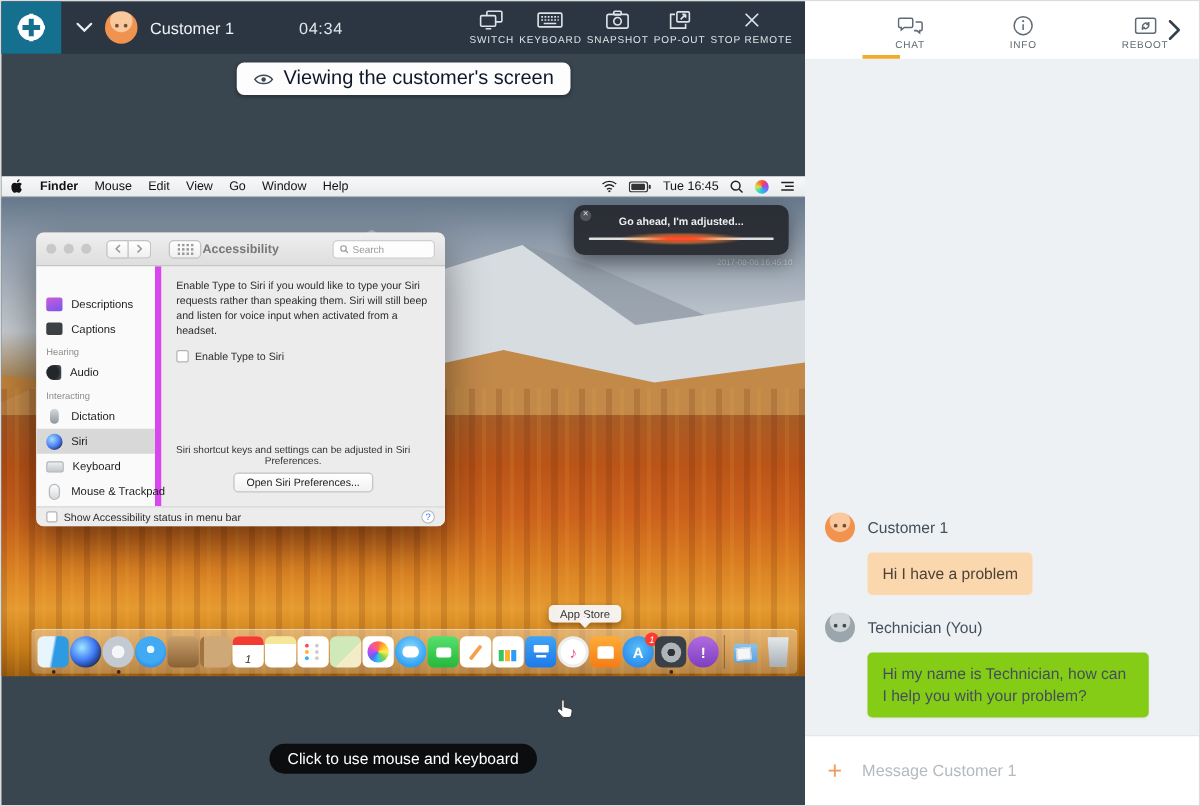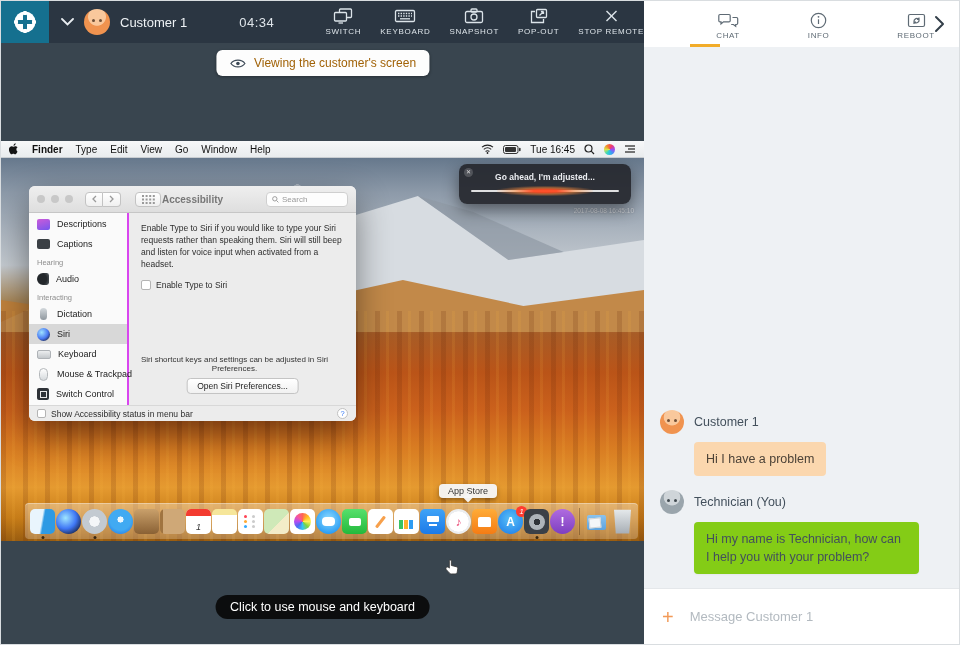--- a/index.html
+++ b/index.html
@@ -15,28 +15,28 @@
   .logo { width: 48px; height: 42px; background: #15708f; display: flex; align-items: center; justify-content: center; flex: none; }
   .tb-chevron { margin: 0 10px 0 12px; display: flex; }
   .avatar { width: 26px; height: 26px; border-radius: 50%; position: relative; flex: none;
             background: radial-gradient(circle at 50% 30%, #f9c89c 0 38%, #f0934f 42%); }
   .avatar i { position: absolute; top: 10px; width: 3px; height: 3px; border-radius: 50%; background: #6e4f36; }
   .avatar i.l { left: 8px; } .avatar i.r { right: 8px; }
   .avatar.gray { background: radial-gradient(circle at 50% 30%, #cfd5d9 0 38%, #9aa5ac 42%); }
   .avatar.gray i { background: #3f484e; }
   .cust-name { color: #eef2f5; font-size: 13px; margin-left: 10px; }
   .timer { color: #dfe5ea; font-size: 13px; margin-left: 52px; letter-spacing: .5px; }
-  .tb-actions { margin-left: auto; display: flex; align-items: flex-end; gap: 19px; }
+  .tb-actions { margin-left: auto; display: flex; align-items: flex-end; gap: 4px; padding-right: 10px; }
   .tb-action { display: flex; flex-direction: column; align-items: center; gap: 3px; cursor: pointer; }
   .tb-action span { color: #dde4e9; font-size: 8px; letter-spacing: .7px; white-space: nowrap; }
 
   .status-pill { position: absolute; top: 49px; left: 50%; transform: translateX(-50%);
     background: #fdfdfd; border-radius: 6px; height: 26px; display: flex; align-items: center; gap: 8px;
     padding: 0 13px; box-shadow: 0 1px 3px rgba(0,0,0,.3); }
-  .status-pill span { font-size: 12px; color: #a16207; text-align: center; }
+  .status-pill span { font-size: 16px; color: #0f172a; text-align: center; }
 
   
   .mac { position: absolute; top: 140px; left: 0; width: 643px; height: 400px; }
   .menubar { height: 17px; background: linear-gradient(180deg,#f7f8f9,#e9ecee); display: flex; align-items: center; padding: 0 8px; gap: 13px; border-bottom: 1px solid #c9cdd1; }
   .menubar .mi { font-size: 10px; color: #111; white-space: nowrap; }
   .menubar .mi.bold { font-weight: bold; }
   .mb-right { margin-left: auto; display: flex; align-items: center; gap: 9px; }
   .mb-clock { font-size: 10px; color: #111; white-space: nowrap; }
   .mb-siri { width: 11px; height: 11px; border-radius: 50%; background: conic-gradient(from 30deg,#f2386e,#9b4df0,#39a0f5,#2fd6c8,#d8e24d,#f5822a,#f2386e); }
 
@@ -68,21 +68,21 @@
   .nav-btn { width: 18px; height: 15px; border: 1px solid #c3c3c3; background: linear-gradient(180deg,#fff,#f0f0f0); display: flex; align-items: center; justify-content: center; }
   .nav-btn.prev { border-radius: 4px 0 0 4px; }
   .nav-btn.next { border-radius: 0 4px 4px 0; border-left: none; }
   .grid-btn { width: 26px; height: 15px; border: 1px solid #c3c3c3; border-radius: 4px; background: linear-gradient(180deg,#fff,#f0f0f0);
     display: flex; align-items: center; justify-content: center; margin-left: 8px; }
   .win-title { position: absolute; left: 0; right: 0; text-align: center; font-size: 10px; font-weight: bold; color: #777; pointer-events: none; }
   .win-search { position: absolute; right: 8px; width: 82px; height: 15px; border: 1px solid #cfcfcf; border-radius: 4px; background: #fdfdfd;
     display: flex; align-items: center; gap: 3px; padding: 0 5px; }
   .win-search span { font-size: 8px; color: #9a9a9a; }
   .win-body { flex: 1; display: flex; min-height: 0; }
-  .win-side { width: 100px; background: #fafafa; border-right: 2px solid #d946ef; padding-top: 1px; flex: none; }
+  .win-side { width: 100px; background: #fafafa; border-right: 5px solid #d946ef; padding-top: 20px; flex: none; }
   .side-row { height: 20px; display: flex; align-items: center; gap: 7px; padding-left: 8px; }
   .side-row span { font-size: 9px; color: #1c1c1c; white-space: nowrap; }
   .side-row.sel { background: #d8d8d8; }
   .side-sec { font-size: 7.5px; color: #8e8e8e; padding: 4px 0 2px 8px; }
   .ic { flex: none; }
   .ic-desc { width: 13px; height: 11px; border-radius: 2px; background: linear-gradient(160deg,#cd5bd9,#7457ee); }
   .ic-capt { width: 13px; height: 10px; border-radius: 2px; background: #3b4045; }
   .ic-audio { width: 12px; height: 12px; border-radius: 50% 20% 20% 50%; background: radial-gradient(circle at 35% 50%, #23272b 55%, #5c6369); }
   .ic-dict { width: 7px; height: 12px; border-radius: 4px; background: linear-gradient(180deg,#d4d9dd,#8f979e); margin: 0 3px; }
   .ic-siri { width: 13px; height: 13px; border-radius: 50%; background: radial-gradient(circle at 36% 34%, #9fe2ff, #4a79f2 52%, #1b2344 85%); }
@@ -283,21 +283,21 @@
     </div>
 
     <div class="mac">
       <div class="menubar">
         <span>
           <svg width="10" height="12" viewBox="0 0 11 13">
               <path fill="#141414" d="M8.1 6.9c0-1.5 1.2-2.2 1.3-2.3-.7-1-1.8-1.2-2.2-1.2-.9-.1-1.8.5-2.3.5-.5 0-1.2-.5-2-.5C1.9 3.5.9 4.1.4 5.1c-1 1.7-.3 4.3.7 5.7.5.7 1 1.4 1.8 1.4.7 0 1-.5 1.9-.5s1.1.5 1.9.5 1.3-.7 1.8-1.4c.6-.8.8-1.6.8-1.6s-1.2-.5-1.2-2.3zM6.7 2.2c.4-.5.7-1.2.6-1.9-.6 0-1.3.4-1.7.9-.4.4-.7 1.1-.6 1.8.6.1 1.3-.3 1.7-.8z"></path>
             </svg>
         </span>
         <span class="mi bold">Finder</span>
-        <span class="mi">Type</span>
+        <span class="mi">Mouse</span>
         <span class="mi">Edit</span>
         <span class="mi">View</span>
         <span class="mi">Go</span>
         <span class="mi">Window</span>
         <span class="mi">Help</span>
         <span class="mb-right">
           <span>
             <svg width="13" height="10" viewBox="0 0 13 10" fill="none" stroke="#222" stroke-width="1.1">
                 <path d="M1 3.2 C4.2 .4 8.8 .4 12 3.2"></path>
                 <path d="M2.8 5.4 C5 3.5 8 3.5 10.2 5.4"></path>

